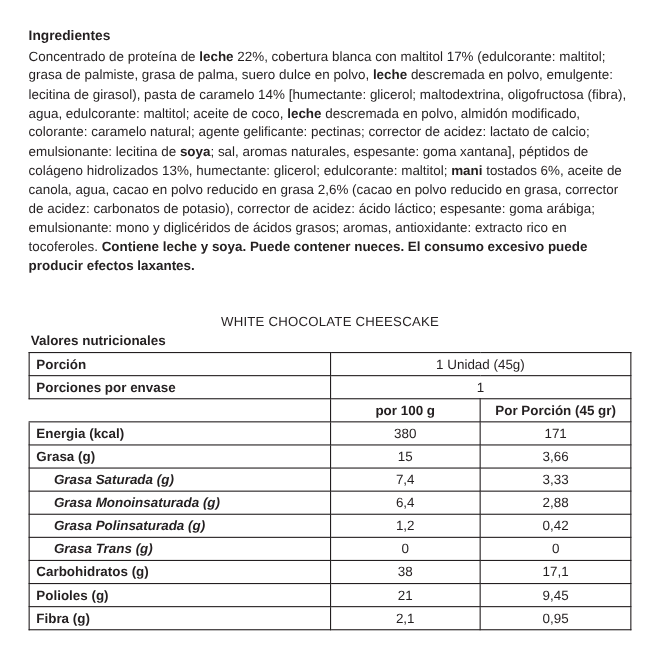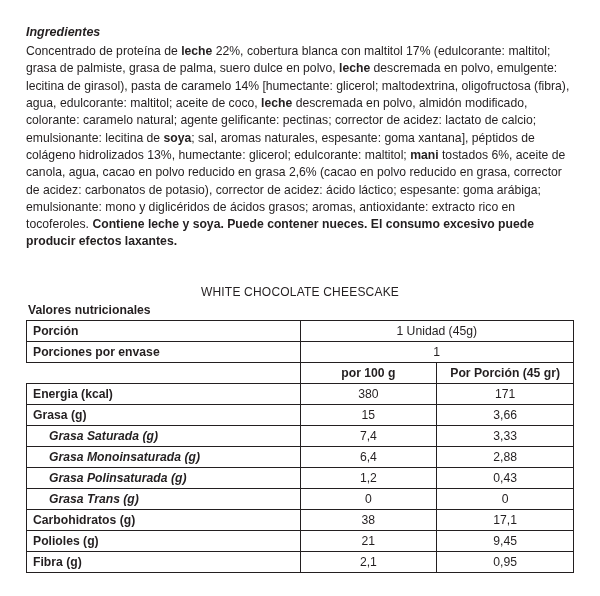--- a/index.html
+++ b/index.html
@@ -19,21 +19,20 @@
     width: 600px;
     height: 596px;
     box-sizing: border-box;
     padding: 24px 26px 0 26px;
   }
   .ingredients-heading {
     font-size: 12.5px;
     font-weight: bold;
     line-height: 1.35;
     margin: 0 0 2px 0;
-    font-style: italic;
   }
   .ingredients-body {
     font-size: 12.2px;
     line-height: 1.42;
     text-align: left;
     margin: 0;
   }
   .ingredients-body b {
     font-weight: bold;
   }
@@ -134,21 +133,21 @@
           <td class="cell-center">3,33</td>
         </tr>
         <tr>
           <td class="row-label indent">Grasa Monoinsaturada (g)</td>
           <td class="cell-center">6,4</td>
           <td class="cell-center">2,88</td>
         </tr>
         <tr>
           <td class="row-label indent">Grasa Polinsaturada (g)</td>
           <td class="cell-center">1,2</td>
-          <td class="cell-center">0,43</td>
+          <td class="cell-center">0,42</td>
         </tr>
         <tr>
           <td class="row-label indent">Grasa Trans (g)</td>
           <td class="cell-center">0</td>
           <td class="cell-center">0</td>
         </tr>
         <tr>
           <td class="row-label">Carbohidratos (g)</td>
           <td class="cell-center">38</td>
           <td class="cell-center">17,1</td>

